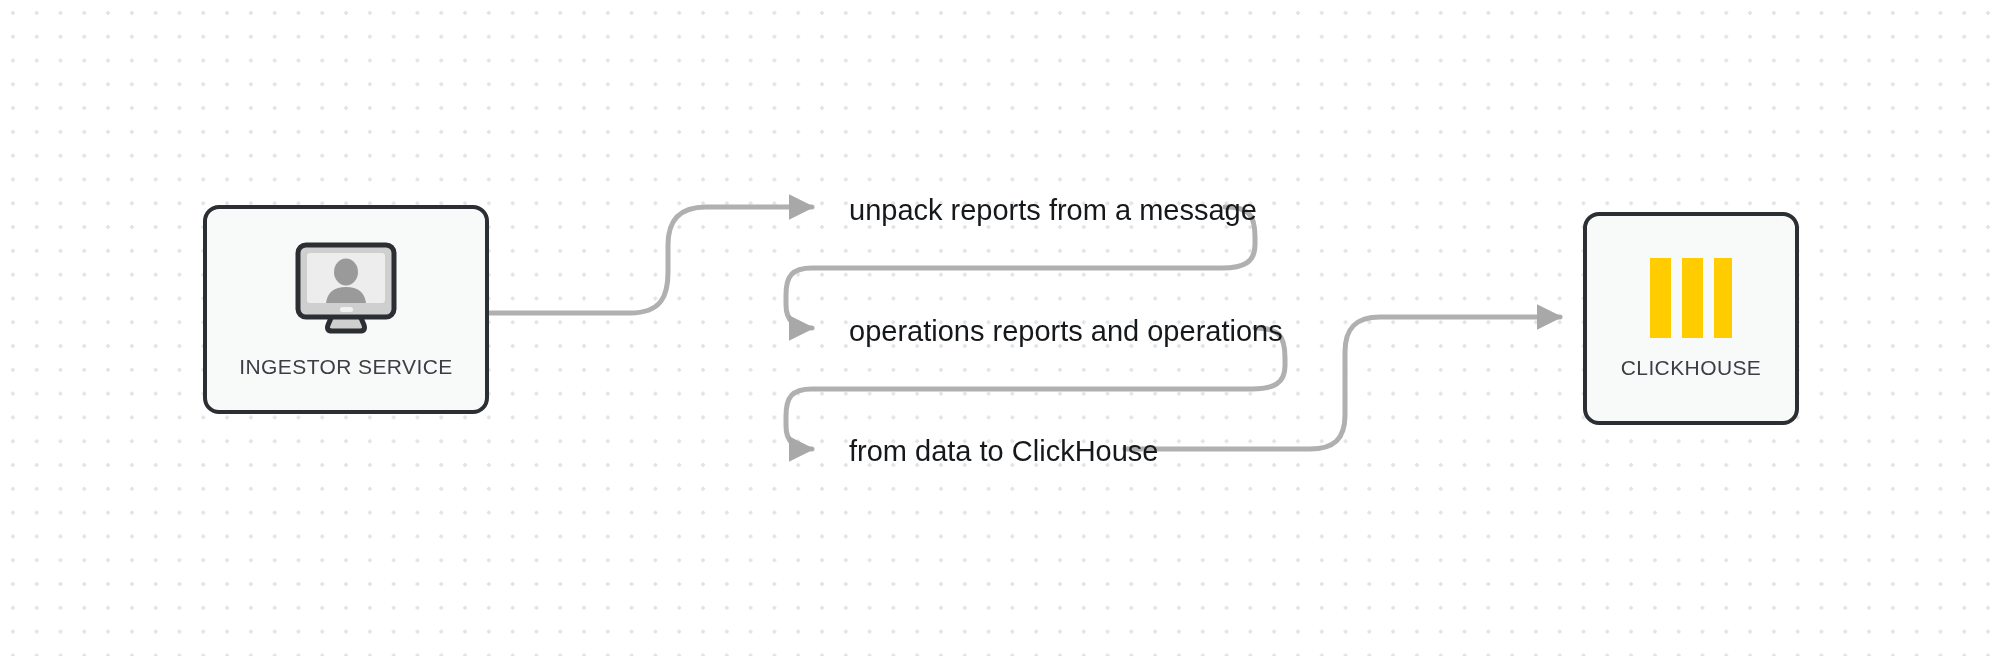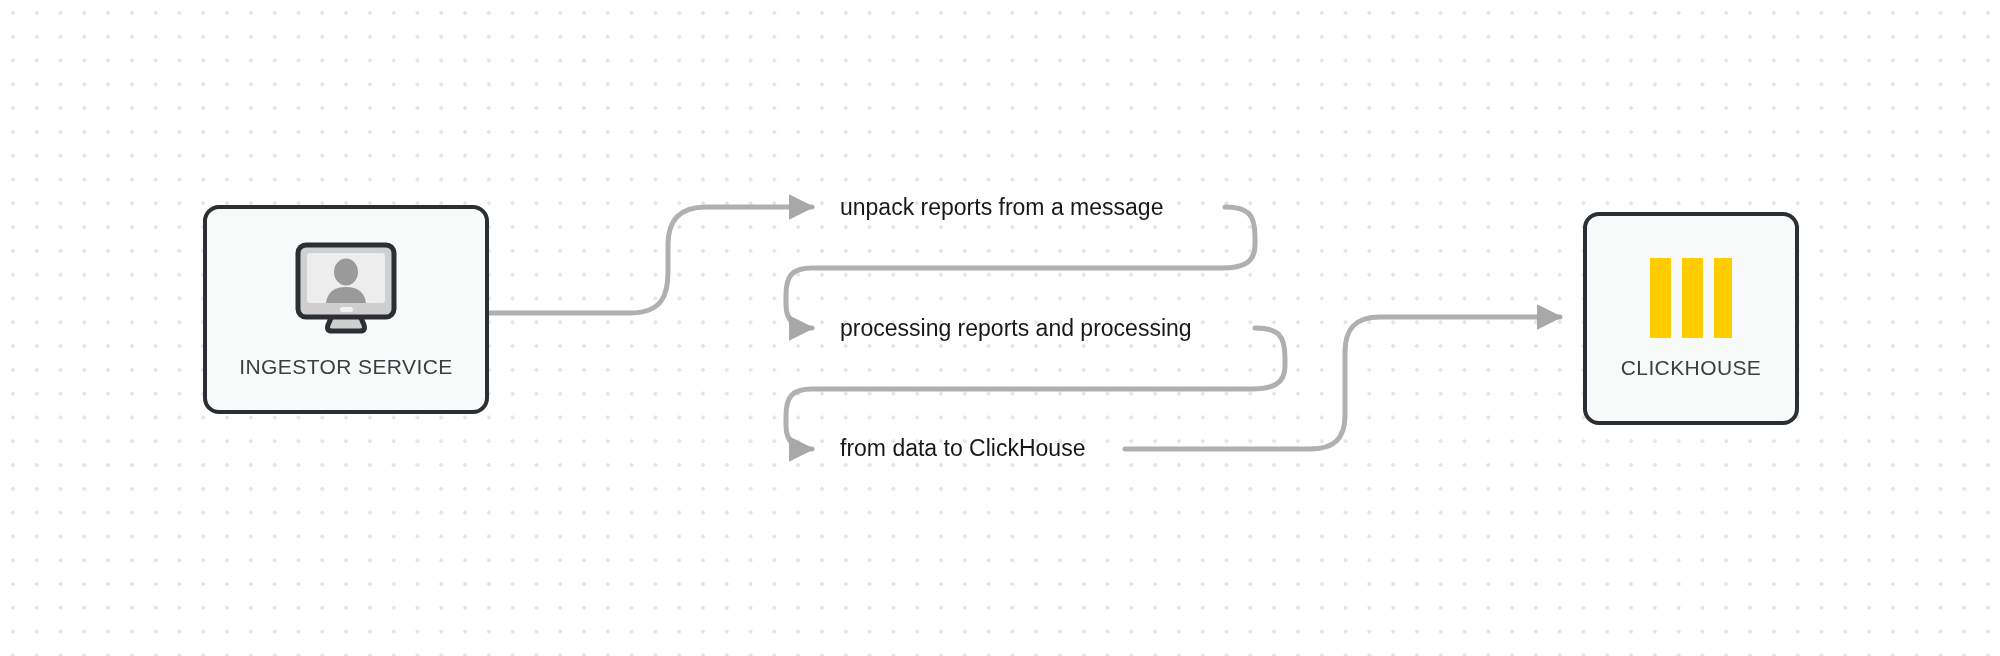--- a/index.html
+++ b/index.html
@@ -55,24 +55,25 @@
     white-space: nowrap;
   }
   #node-ingestor .node-label { margin-top: 16px; }
   #node-clickhouse .node-label { margin-top: 18px; }
 
   .monitor-icon { display: block; }
   .ch-logo { display: block; }
 
   .edge-label {
     position: absolute;
-    font-size: 23px;
+    font-size: 29px;
     color: #16191c;
     white-space: nowrap;
     line-height: 1;
+    margin-left: 9px;
   }
   #label-unpack     { left: 840px; top: 196px; }
   #label-processing { left: 840px; top: 317px; }
   #label-write      { left: 840px; top: 437px; }
 </style>
 </head>
 <body>
 
 <div id="canvas">
 
@@ -119,16 +120,16 @@
       <svg class="ch-logo" width="100" height="80" viewBox="0 0 100 80" xmlns="http://www.w3.org/2000/svg">
         <rect x="9" y="0" width="21" height="80" fill="#fc0"></rect>
         <rect x="41" y="0" width="21" height="80" fill="#fc0"></rect>
         <rect x="73" y="0" width="18" height="80" fill="#fc0"></rect>
       </svg>
     </span>
     <span class="node-label">CLICKHOUSE</span>
   </div>
 
   <div class="edge-label" id="label-unpack">unpack reports from a message</div>
-  <div class="edge-label" id="label-processing">processing reports and processing</div>
+  <div class="edge-label" id="label-processing">operations reports and operations</div>
   <div class="edge-label" id="label-write">from data to ClickHouse</div>
 
 </div>
 
 </body></html>

